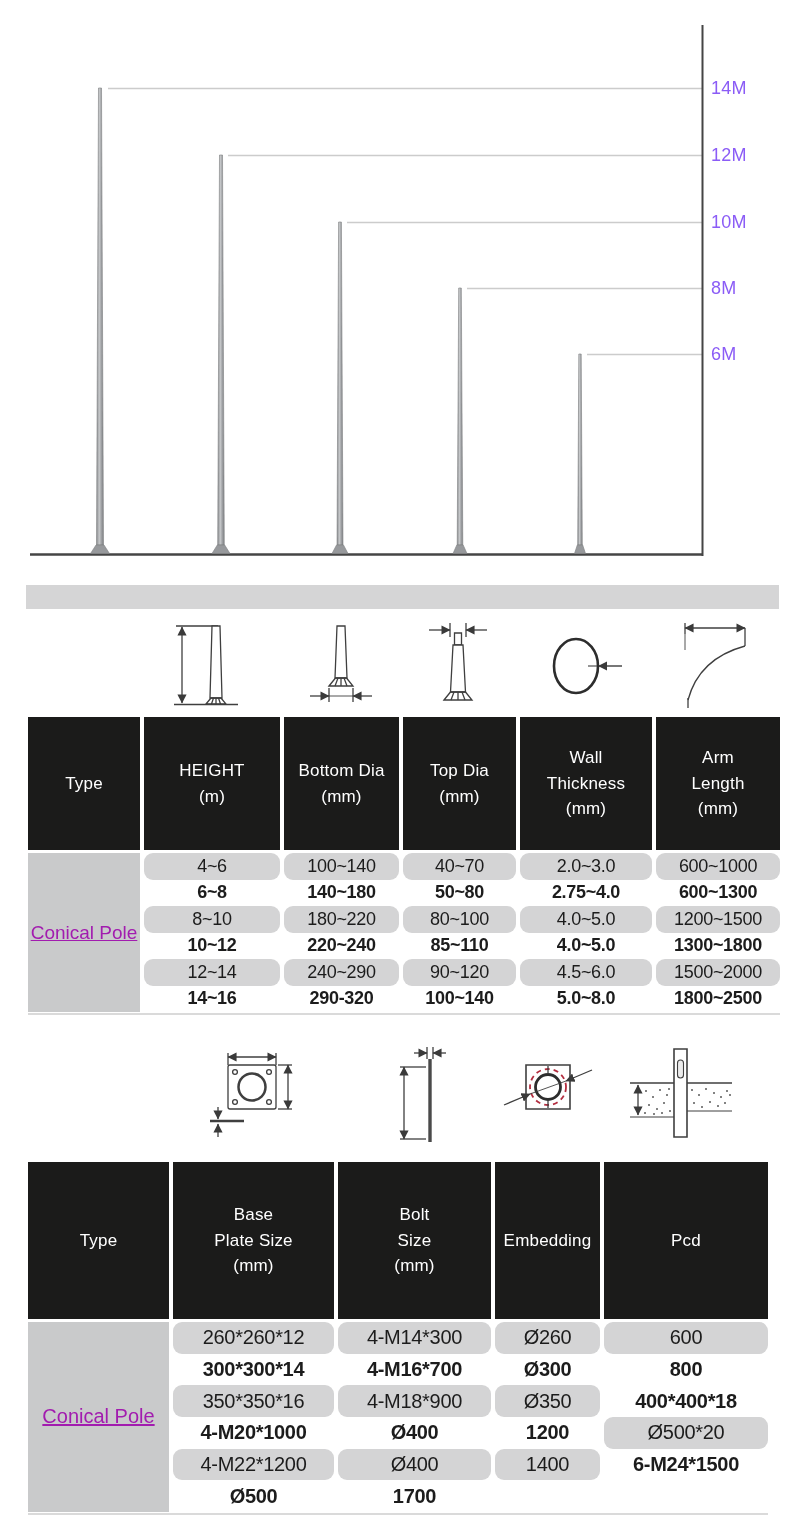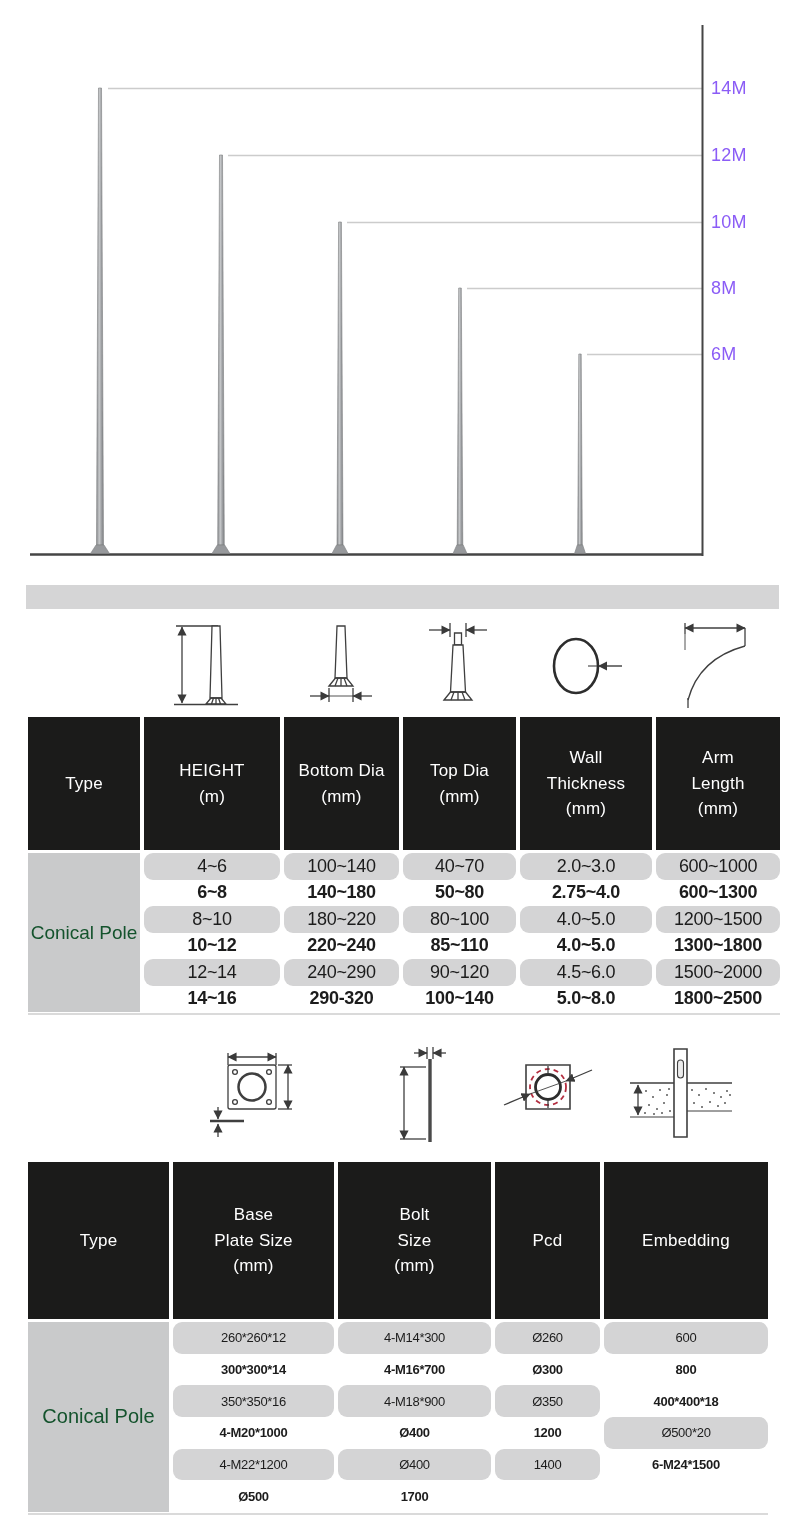--- a/index.html
+++ b/index.html
@@ -14,25 +14,25 @@
   
   .gray-bar{position:absolute;left:26px;top:585px;width:753px;height:24px;background:#d5d5d6;}
 
   
   .tbl-header{position:absolute;display:grid;column-gap:4px;background:#fff;}
   .tbl-body{position:absolute;display:grid;column-gap:4px;background:#fff;}
   .hcell{background:#1b1b1a;color:#fff;display:flex;align-items:center;justify-content:center;
          text-align:center;font-size:17px;line-height:1.5;white-space:pre-line;letter-spacing:.2px;}
   .dcell{display:flex;align-items:center;justify-content:center;color:#1c1c1c;letter-spacing:-0.3px;border-radius:9px;}
   .t1 .dcell{font-size:18px;}
-  .t2 .dcell{font-size:13px;}
+  .t2 .dcell{font-size:20px;}
   .row-gray{background:#d4d4d5;}
   .row-white{background:#ffffff;font-weight:bold;}
   .type-cell{grid-column:1;grid-row:1/7;background:#c9cacb;display:flex;align-items:center;
-             justify-content:center;color:#14532d;}
+             justify-content:center;color:#a21caf;text-decoration:underline;}
   .t1 .type-cell{font-size:19px;}
   .t2 .type-cell{font-size:20px;}
   .tbl-body::after{content:"";position:absolute;left:0;right:0;bottom:-3px;height:2px;background:#dadada;}
 
   svg{display:block;}
   .draw line,.draw path,.draw rect,.draw polygon,.draw ellipse,.draw circle{vector-effect:non-scaling-stroke;}
 </style>
 </head>
 <body>
 
@@ -299,22 +299,22 @@
   </svg>
 
   <div class="tbl-header t2" style="left:28px;top:1162px;width:740px;height:157px;grid-template-columns:141px 161px 153px 105px 164px;">
     <div class="hcell">Type</div>
     <div class="hcell">Base
 Plate Size
 (mm)</div>
     <div class="hcell">Bolt
 Size
 (mm)</div>
+    <div class="hcell">Embedding</div>
     <div class="hcell">Pcd</div>
-    <div class="hcell">Embedding</div>
   </div>
 
   <div class="tbl-body t2" style="left:28px;top:1322px;width:740px;height:190px;grid-template-columns:141px 161px 153px 105px 164px;grid-template-rows:repeat(6,31.66px);">
     <div class="type-cell">Conical Pole</div>
 
     <div class="dcell row-gray">260*260*12</div>
     <div class="dcell row-gray">4-M14*300</div>
     <div class="dcell row-gray">Ø260</div>
     <div class="dcell row-gray">600</div>
 

